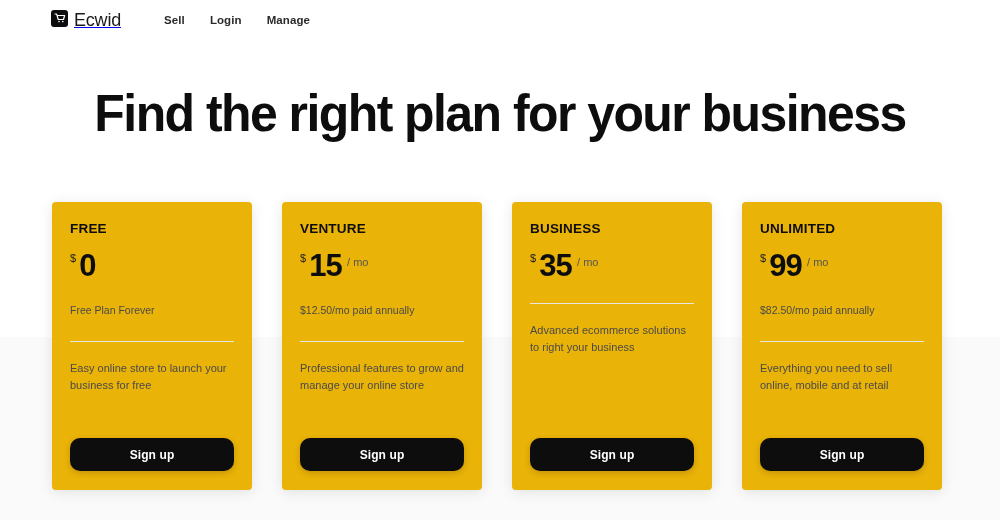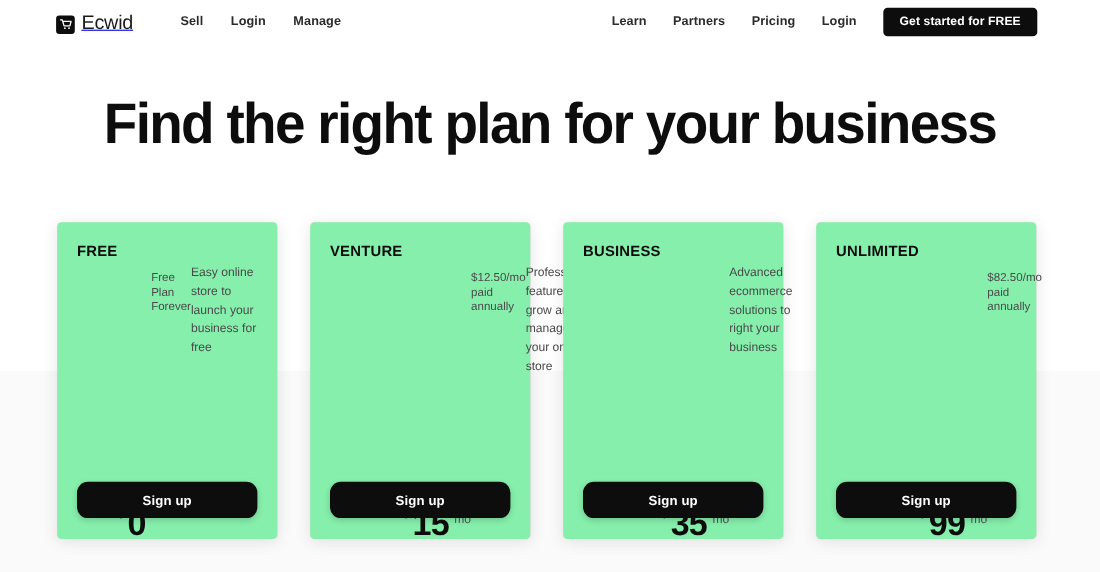--- a/index.html
+++ b/index.html
@@ -15,21 +15,21 @@
   .bg-band {
     position:absolute; left:0; top:337px; width:1000px; height:183px;
     background:#fafafa;
   }
 
   
   .header {
     position:absolute; left:0; top:0; width:1000px; height:40px;
     display:flex; align-items:center; z-index:5;
   }
-  .logo { display:flex; align-items:flex-end; margin-left:51px; gap:6px; }
+  .logo { display:flex; align-items:flex-start; margin-left:51px; gap:6px; }
   .logo-mark {
     width:17px; height:17px; background:#0d0d0d; border-radius:3px;
     display:flex; align-items:center; justify-content:center;
   }
   .logo-mark svg { display:block; }
   .logo-text {
     font-size:18px; letter-spacing:-0.2px; color:#1a1a1a; font-weight:400;
   }
   .nav-left { display:flex; gap:25px; margin-left:43px; }
   .nav-left a, .nav-right a {
@@ -52,23 +52,23 @@
     line-height:1.1; font-family:"Liberation Sans", sans-serif;
     transform:scaleX(0.96); transform-origin:center;
   }
 
   
   .cards {
     position:absolute; left:52px; top:202px; width:900px; height:290px;
     display:flex; gap:30px;
   }
   .card {
-    width:200px; height:288px; background:#86efac; border-radius:4px;
+    width:200px; height:288px; background:#eab308; border-radius:4px;
     box-shadow:0 2px 14px rgba(0,0,0,0.10), 0 0 1px rgba(0,0,0,0.06);
-    padding:20px 18px 0 18px; position:relative; display:flex; flex-direction:row;
+    padding:20px 18px 0 18px; position:relative; display:flex; flex-direction:column;
   }
   .plan-name {
     font-size:13.5px; font-weight:700; color:#0d0d0d; letter-spacing:0.2px;
     display:inline-block; align-self:flex-start; position:relative; line-height:1.1;
   }
   .plan-name::after {
     content:""; position:absolute; left:-1px; right:-2px; bottom:-2px; height:5px;
     background:#f7e23c; z-index:-1;
   }
   .plan-name span { position:relative; z-index:1; }
@@ -120,27 +120,20 @@
       </span>
       <span class="logo-text">Ecwid</span>
     </a>
 
     <nav class="nav-left">
       <a href="#">Sell</a>
       <a href="#">Login</a>
       <a href="#">Manage</a>
     </nav>
 
-    <nav class="nav-right">
-      <a href="#">Learn</a>
-      <a href="#">Partners</a>
-      <a href="#">Pricing</a>
-      <a href="#">Login</a>
-      <button class="cta-btn">Get started for FREE</button>
-    </nav>
   </div>
 
   <h1 class="hero-title">Find the right plan for your business</h1>
 
   <div class="cards">
 
     <div class="card">
       <div class="plan-name"><span>FREE</span></div>
       <div class="price-row">
         <span class="currency">$</span>
@@ -180,17 +173,18 @@
 
     <div class="card">
       <div class="plan-name"><span>UNLIMITED</span></div>
       <div class="price-row">
         <span class="currency">$</span>
         <span class="amount">99</span>
         <span class="per">/ mo</span>
       </div>
       <div class="sub-note">$82.50/mo paid annually</div>
       <div class="divider"></div>
+      <div class="desc">Everything you need to sell online, mobile and at retail</div>
       <button class="signup-btn">Sign up</button>
     </div>
 
   </div>
 </div>
 
 </body></html>

